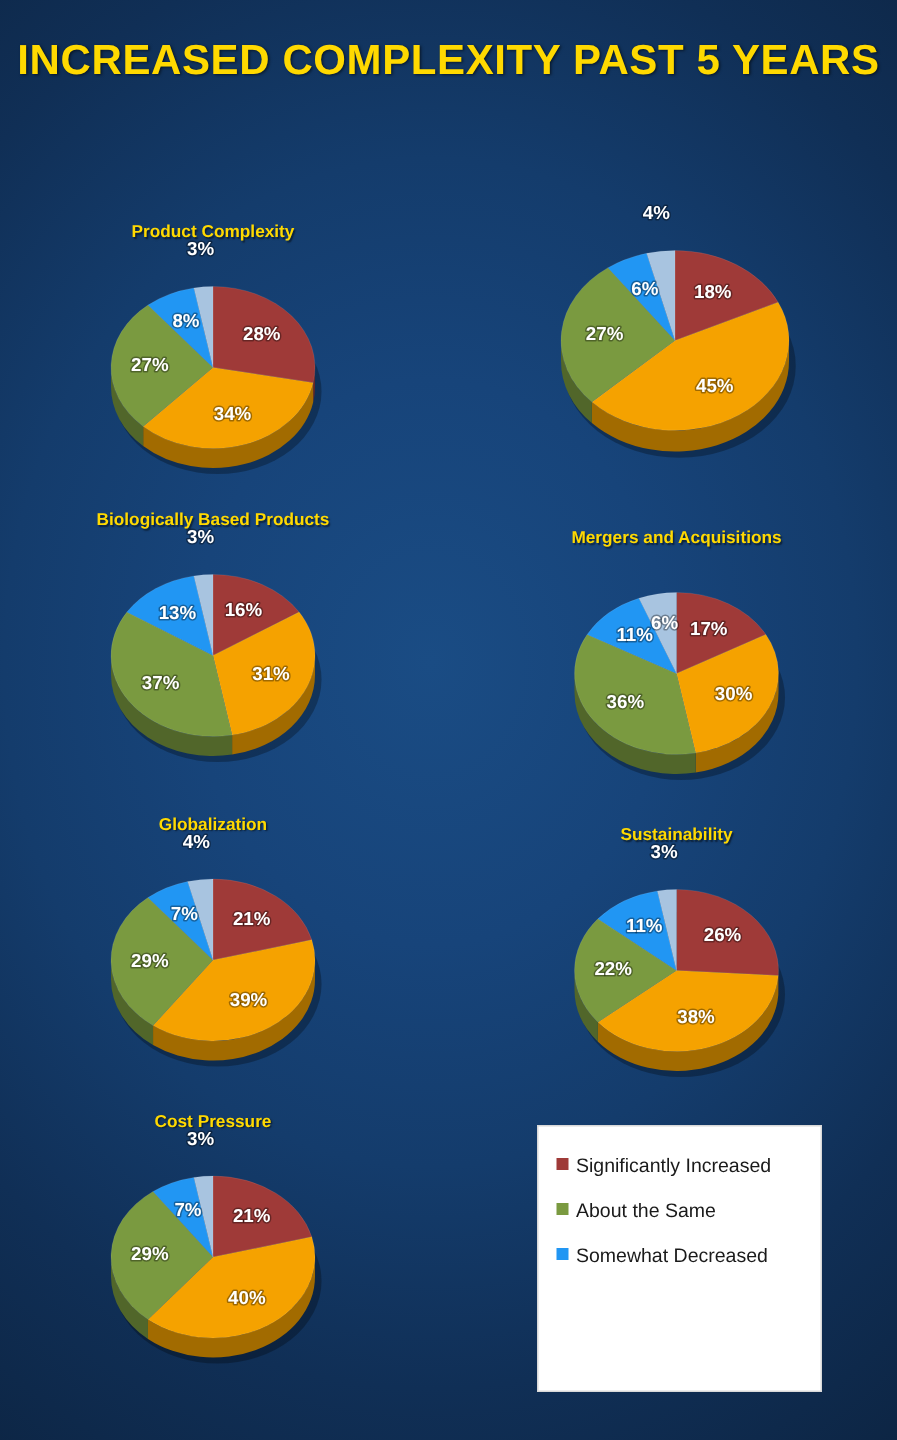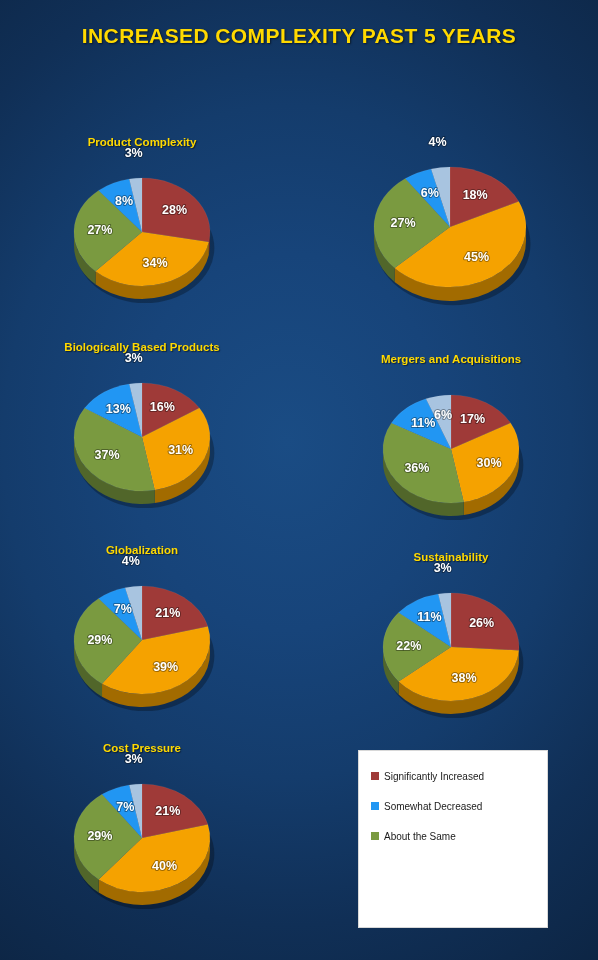--- a/index.html
+++ b/index.html
@@ -21,21 +21,21 @@
       radial-gradient(ellipse 95% 70% at 48% 46%, #1a4c84 0%, #17447a 28%, #143c6c 50%, #102f56 72%, #0c2340 100%);
     overflow: hidden;
   }
   #slide-title {
     position: absolute;
     top: 24px;
     left: 0;
     width: 598px;
     text-align: center;
     color: #ffd900;
-    font-size: 21px;
+    font-size: 28px;
     font-weight: bold;
     letter-spacing: 0.4px;
     text-shadow: 1px 1px 2px rgba(0,0,0,0.55);
     white-space: nowrap;
   }
   .chart-block {
     position: absolute;
   }
   .chart-title {
     position: absolute;
@@ -86,33 +86,33 @@
     height: 30px;
   }
   .legend-swatch {
     width: 8px;
     height: 8px;
     margin-right: 5px;
     flex: 0 0 auto;
   }
   .legend-text {
     color: #1a1a1a;
-    font-size: 10px;
+    font-size: 13px;
     white-space: nowrap;
   }
 </style>
 </head>
 <body>
 
 <div id="slide">
 
   <div id="slide-title">INCREASED COMPLEXITY PAST 5 YEARS</div>
 
   <div id="charts-container">
-      <div class="chart-block" style="left: 62px; top: 136px; width: 160px; height: 179px;">
+      <div class="chart-block" style="left: 62px; top: 149px; width: 160px; height: 179px;">
         <div class="chart-title">Product Complexity</div>
         <div class="pie-wrap">
           <svg width="160" height="179" viewBox="0 0 160 179">
             <ellipse cx="83" cy="112" rx="69.36" ry="55.08" fill="rgba(0,0,0,0.28)"></ellipse>
             <path d="M 148,96 A 68,54 0 0 1 146.79553304955084,106.11859098762915 L 146.79553304955084,119.11859098762915 A 68,54 0 0 0 148,109 Z" fill="#692625"></path>
             <path d="M 146.79553304955084,106.11859098762915 A 68,54 0 0 1 33.45079679684915,135.3643058807562 L 33.45079679684915,148.3643058807562 A 68,54 0 0 0 146.79553304955084,119.11859098762915 Z" fill="#a26b00"></path>
             <path d="M 33.45079679684915,135.3643058807562 A 68,54 0 0 1 12,96 L 12,109 A 68,54 0 0 0 33.45079679684915,148.3643058807562 Z" fill="#51662a"></path>
             <path d="M 80,96 L 80,42 A 68,54 0 0 1 146.79553304955084,106.11859098762915 Z" fill="#9f3a38" stroke="rgba(255,255,255,0.12)" stroke-width="0.5"></path>
             <path d="M 80,96 L 146.79553304955084,106.11859098762915 A 68,54 0 0 1 33.45079679684915,135.3643058807562 Z" fill="#f5a200" stroke="rgba(255,255,255,0.12)" stroke-width="0.5"></path>
             <path d="M 80,96 L 33.45079679684915,135.3643058807562 A 68,54 0 0 1 36.65516869708911,54.392284890107376 Z" fill="#7a9a40" stroke="rgba(255,255,255,0.12)" stroke-width="0.5"></path>
@@ -247,22 +247,22 @@
         </div>
       </div>
     </div>
 
   <div id="legend" style="left: 358px; top: 750px; width: 190px; height: 178px;">
       <div class="legend-row">
         <span class="legend-swatch" style="background: rgb(159, 58, 56);"></span>
         <span class="legend-text">Significantly Increased</span>
       </div>
       <div class="legend-row">
+        <span class="legend-swatch" style="background: rgb(122, 154, 64);"></span>
+        <span class="legend-text">About the Same</span>
+      </div>
+      <div class="legend-row">
         <span class="legend-swatch" style="background: rgb(33, 150, 243);"></span>
         <span class="legend-text">Somewhat Decreased</span>
       </div>
-      <div class="legend-row">
-        <span class="legend-swatch" style="background: rgb(122, 154, 64);"></span>
-        <span class="legend-text">About the Same</span>
-      </div>
     </div>
 
 </div>
 
 </body></html>

